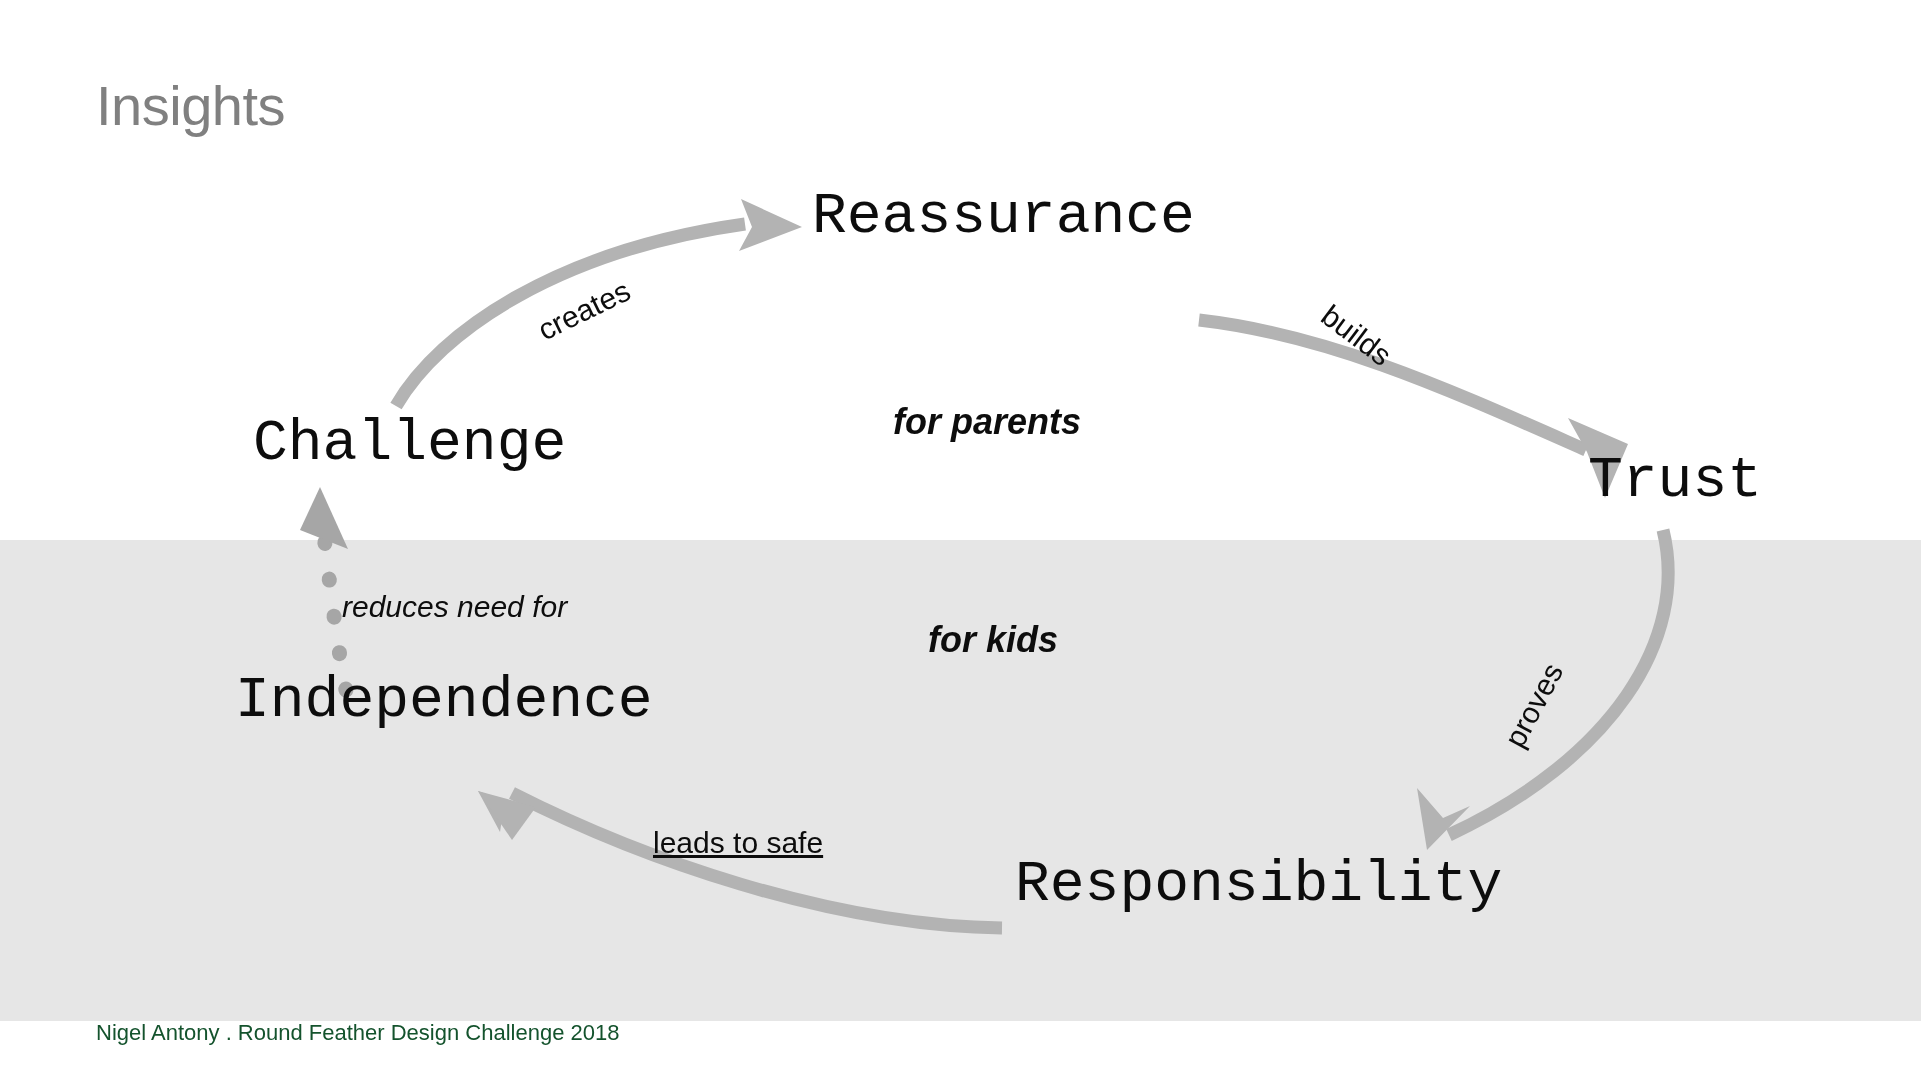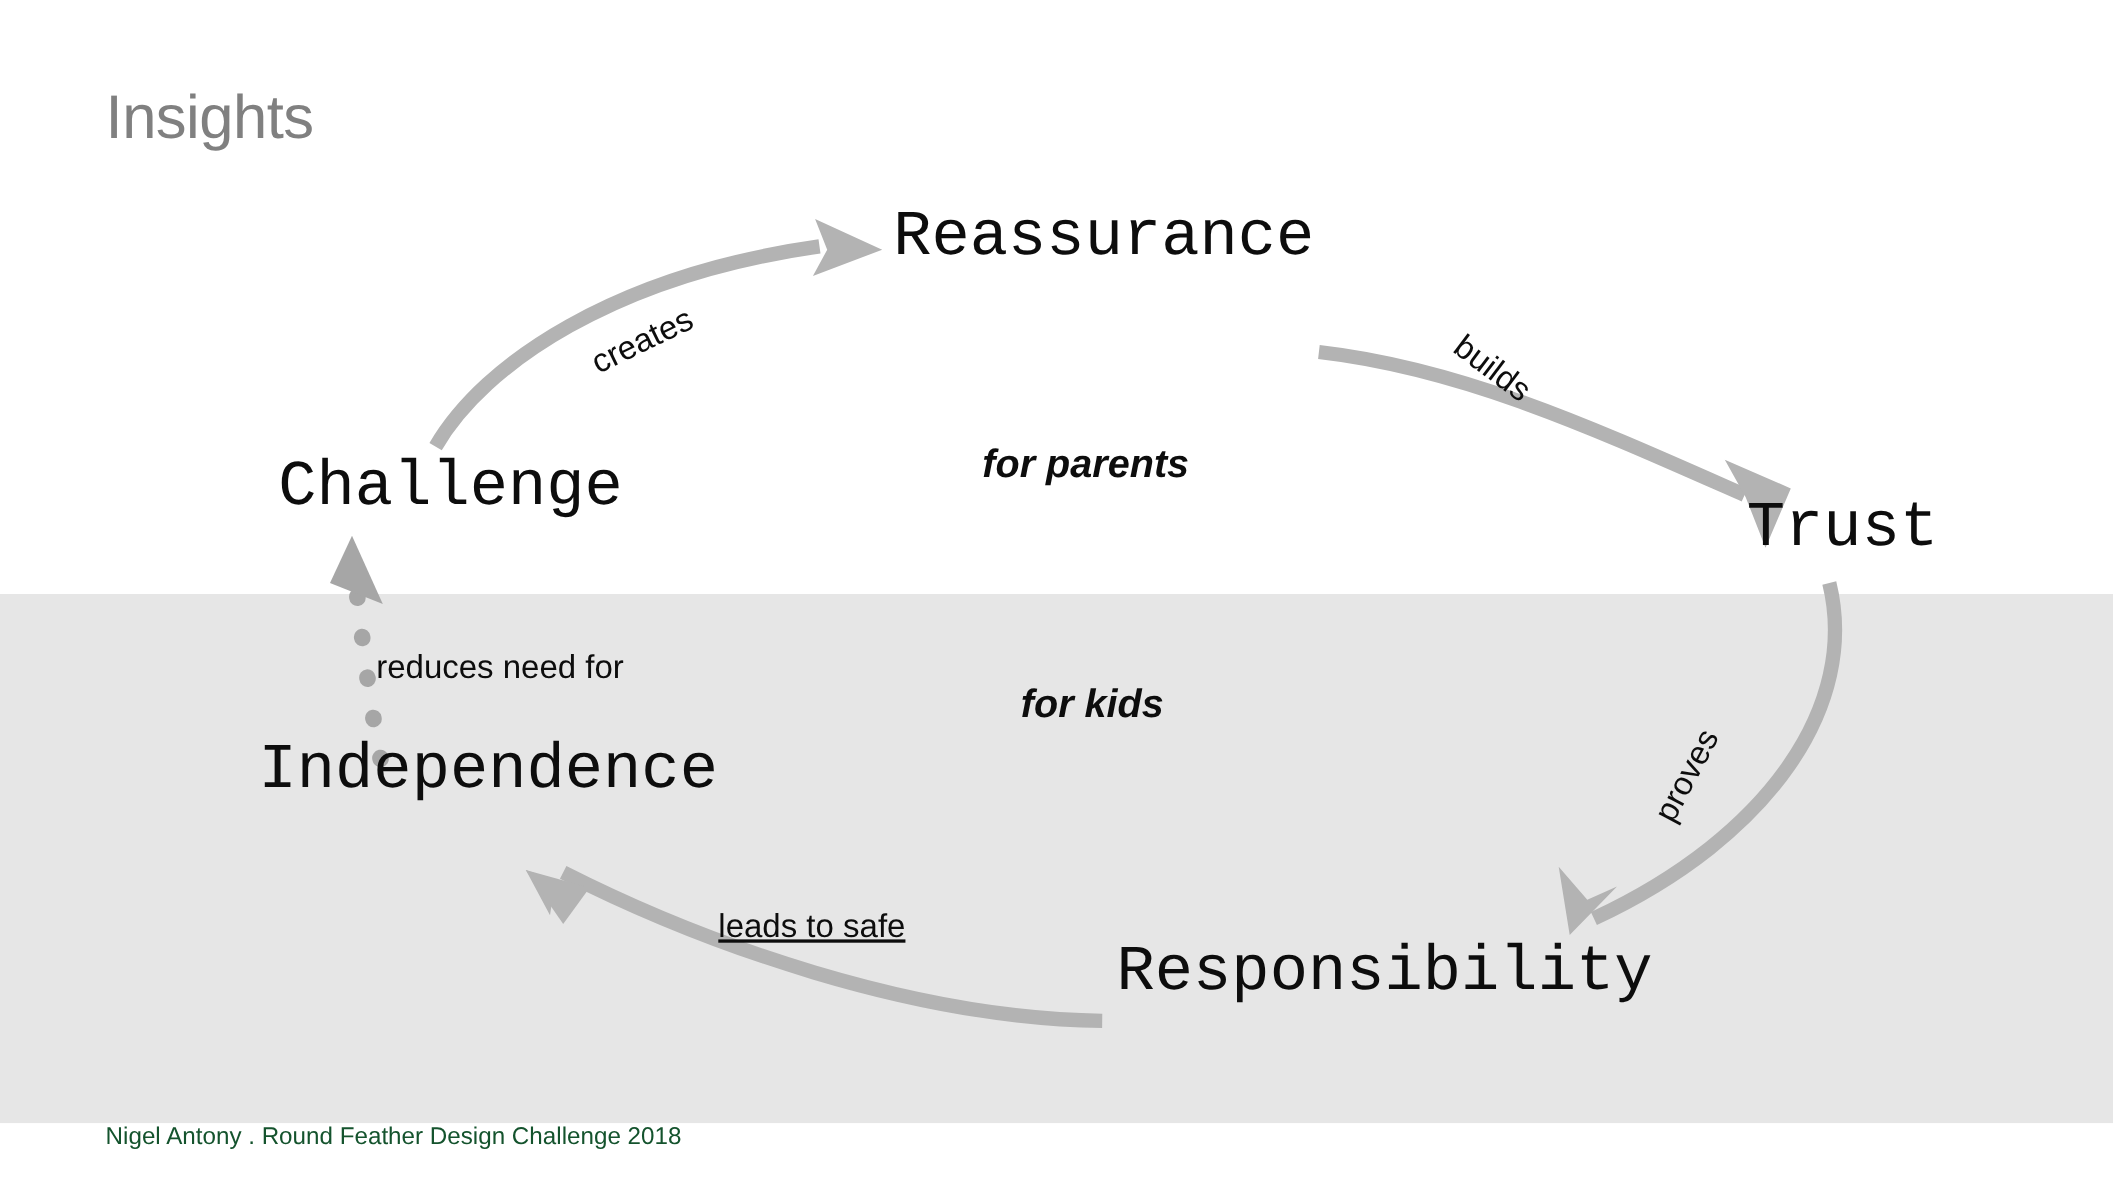--- a/index.html
+++ b/index.html
@@ -57,21 +57,21 @@
     font-weight: 400;
     color: #0d0d0d;
     white-space: nowrap;
     line-height: 1;
     transform-origin: left center;
   }
   #label-creates  { left: 540px; top: 317px;  transform: rotate(-26deg); }
   #label-builds   { left: 1325px; top: 297px; transform: rotate(37deg); }
   #label-proves   { left: 1513px; top: 730px; transform: rotate(-62deg); }
   #label-leads    { left: 653px; top: 828px; text-decoration: underline;  }
-  #label-reduces  { left: 342px; top: 592px;  }
+  #label-reduces  { left: 342px; top: 592px; font-style: italic;  }
 
   .group-label {
     position: absolute;
     font-size: 36px;
     font-weight: 700;
     font-style: italic;
     color: #0d0d0d;
     white-space: nowrap;
     line-height: 1;
   }

